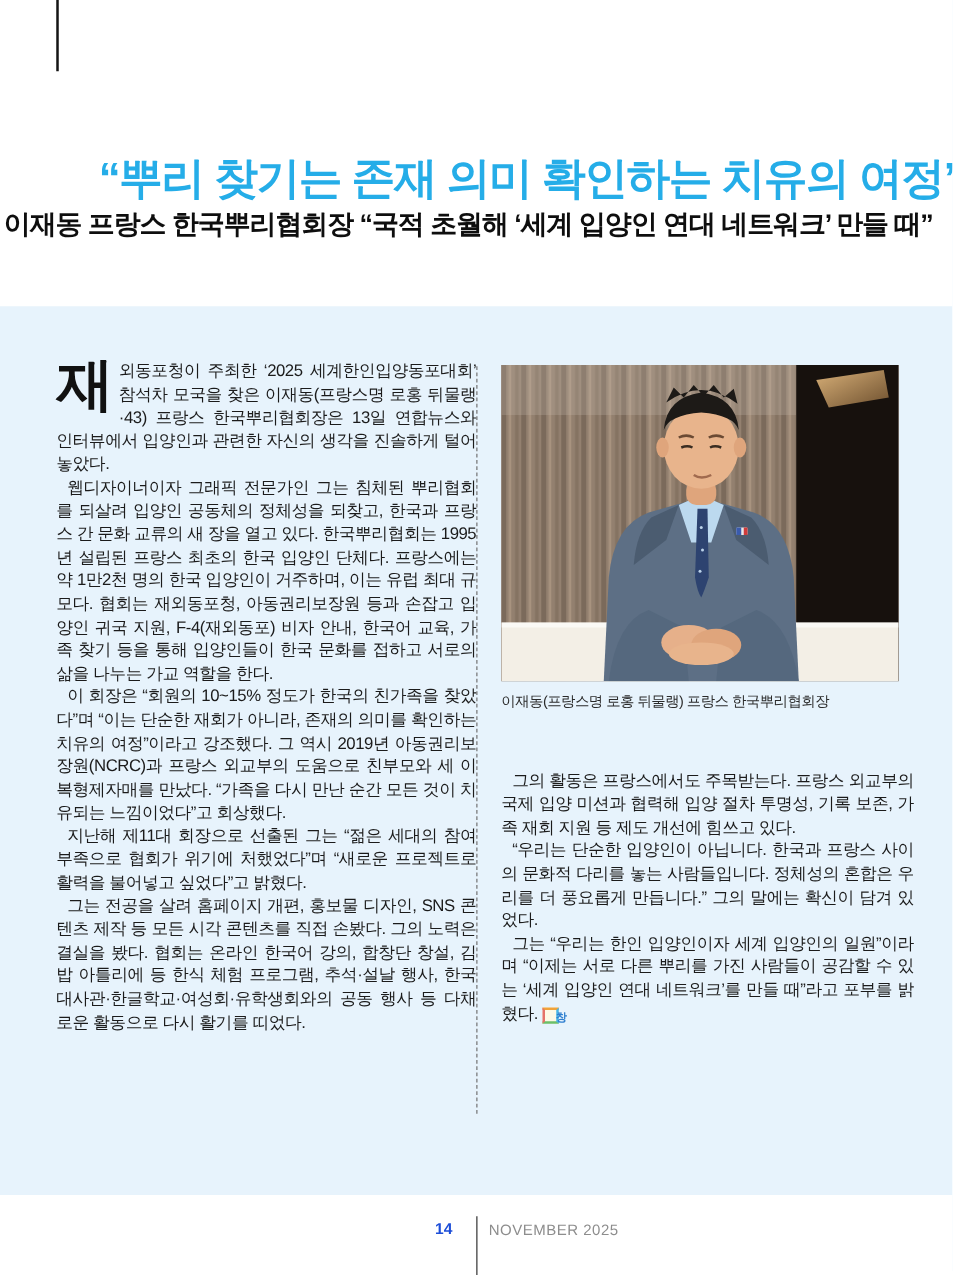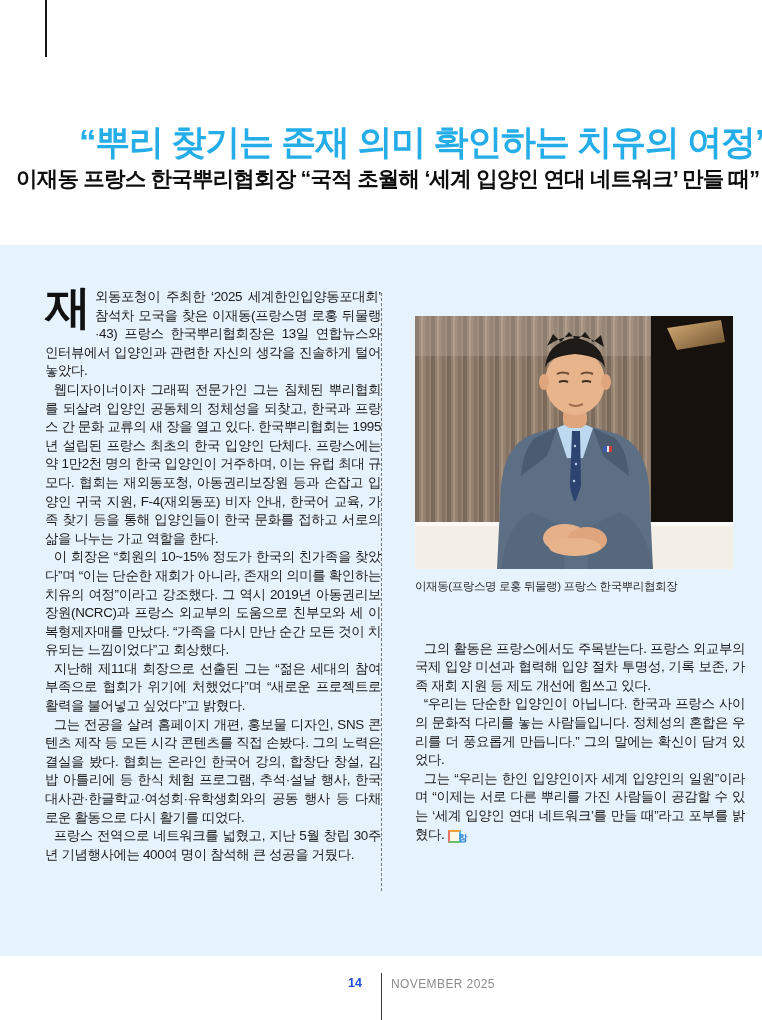--- a/index.html
+++ b/index.html
@@ -7,30 +7,30 @@
     position:relative;width:762px;height:1020px;background:#ffffff;
     font-family:"Liberation Sans","DejaVu Sans",sans-serif;overflow:hidden;
   }
   
   .section-marker{position:absolute;left:45px;top:0;width:2px;height:57px;background:#151515;}
   .kicker{position:absolute;left:54px;top:41px;font-size:15px;font-weight:bold;color:#111;
     letter-spacing:-0.4px;white-space:nowrap;}
   
   .headline{position:absolute;left:0;top:119px;width:762px;text-align:center;
     font-size:35px;font-weight:900;color:#25ade8;letter-spacing:-1.2px;white-space:nowrap;padding-left:44px;}
-  .subheadline{position:absolute;left:16px;top:164px;width:604px;text-align:right;
+  .subheadline{position:absolute;left:3px;top:164px;width:604px;text-align:right;
     font-size:21.5px;font-weight:bold;color:#0e0e0e;letter-spacing:-0.8px;white-space:nowrap;}
   
   .panel{position:absolute;left:0;top:245px;width:762px;height:711px;background:#e7f3fc;}
   .col{position:absolute;font-size:13.4px;line-height:18.6px;color:#1b1b1b;
     text-align:justify;letter-spacing:-0.35px;}
   .col p{margin:0;}
   .col p.indent{text-indent:0.65em;}
   .col-left{left:45px;top:43px;width:336px;}
-  .col-right{left:415px;top:47px;width:330px;margin-top:24px;}
+  .col-right{left:401px;top:47px;width:330px;}
   .column-divider{position:absolute;left:381px;top:48px;height:598px;width:0;
     border-left:1.5px dashed #777;}
   
   .dropcap{float:left;font-size:46px;line-height:37px;font-weight:bold;color:#111;
     margin:1px 5px 0 0;letter-spacing:-1px;}
   
   .photo{position:relative;width:318px;height:253px;overflow:hidden;background:#8d7b6c;}
   .photo svg{display:block;}
   .caption{margin-top:8px;font-size:11.5px;color:#2a2a2a;letter-spacing:-0.4px;}
   .right-text{margin-top:44px;}
@@ -57,21 +57,20 @@
   <div class="subheadline">이재동 프랑스 한국뿌리협회장 “국적 초월해 ‘세계 입양인 연대 네트워크’ 만들 때”</div>
 
   <div class="panel">
 
     <div class="col col-left">
       <p><span class="dropcap">재</span><span>외동포청이 주최한 ‘2025 세계한인입양동포대회’ 참석차 모국을 찾은 이재동(프랑스명 로홍 뒤물랭·43) 프랑스 한국뿌리협회장은 13일 연합뉴스와 인터뷰에서 입양인과 관련한 자신의 생각을 진솔하게 털어놓았다.</span></p>
       <p class="indent">웹디자이너이자 그래픽 전문가인 그는 침체된 뿌리협회를 되살려 입양인 공동체의 정체성을 되찾고, 한국과 프랑스 간 문화 교류의 새 장을 열고 있다. 한국뿌리협회는 1995년 설립된 프랑스 최초의 한국 입양인 단체다. 프랑스에는 약 1만2천 명의 한국 입양인이 거주하며, 이는 유럽 최대 규모다. 협회는 재외동포청, 아동권리보장원 등과 손잡고 입양인 귀국 지원, F-4(재외동포) 비자 안내, 한국어 교육, 가족 찾기 등을 통해 입양인들이 한국 문화를 접하고 서로의 삶을 나누는 가교 역할을 한다.</p>
       <p class="indent">이 회장은 “회원의 10~15% 정도가 한국의 친가족을 찾았다”며 “이는 단순한 재회가 아니라, 존재의 의미를 확인하는 치유의 여정”이라고 강조했다. 그 역시 2019년 아동권리보장원(NCRC)과 프랑스 외교부의 도움으로 친부모와 세 이복형제자매를 만났다. “가족을 다시 만난 순간 모든 것이 치유되는 느낌이었다”고 회상했다.</p>
       <p class="indent">지난해 제11대 회장으로 선출된 그는 “젊은 세대의 참여 부족으로 협회가 위기에 처했었다”며 “새로운 프로젝트로 활력을 불어넣고 싶었다”고 밝혔다.</p>
       <p class="indent">그는 전공을 살려 홈페이지 개편, 홍보물 디자인, SNS 콘텐츠 제작 등 모든 시각 콘텐츠를 직접 손봤다. 그의 노력은 결실을 봤다. 협회는 온라인 한국어 강의, 합창단 창설, 김밥 아틀리에 등 한식 체험 프로그램, 추석·설날 행사, 한국 대사관·한글학교·여성회·유학생회와의 공동 행사 등 다채로운 활동으로 다시 활기를 띠었다.</p>
-      <p class="indent">프랑스 전역으로 네트워크를 넓혔고, 지난 5월 창립 30주년 기념행사에는 400여 명이 참석해 큰 성공을 거뒀다.</p>
     </div>
 
     <div class="column-divider"></div>
 
     <div class="col col-right">
 
       <div class="photo">
         <svg width="318" height="253" viewBox="0 0 318 253" xmlns="http://www.w3.org/2000/svg">
           <defs>
             <pattern id="curtain" width="16" height="253" patternUnits="userSpaceOnUse">

